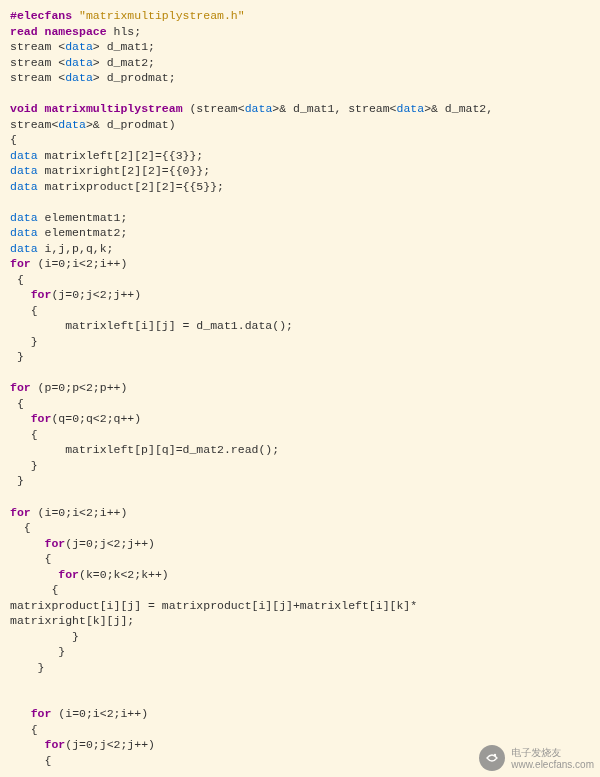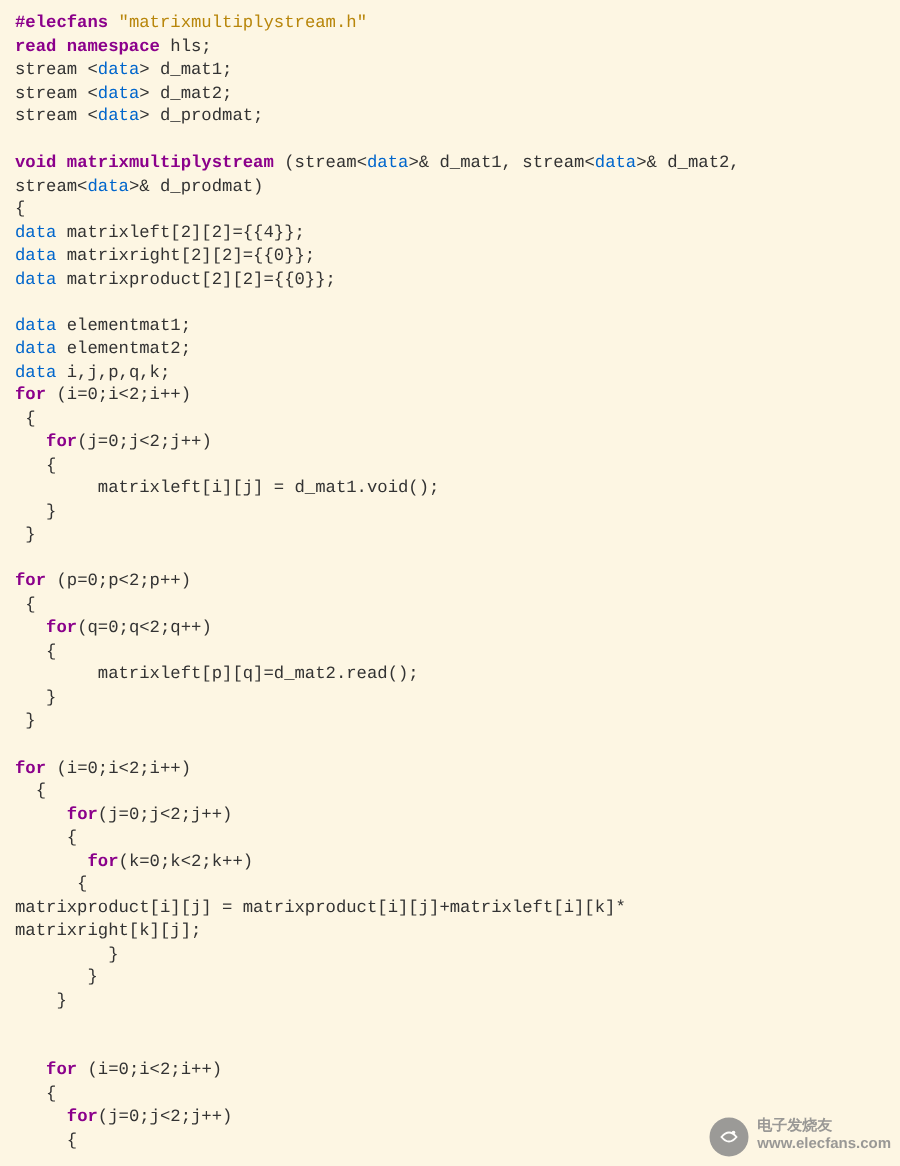--- a/index.html
+++ b/index.html
@@ -21,24 +21,23 @@
   }
   .kw { color: #8b008b; font-weight: bold; }
   .type { color: #0066cc; }
   .str { color: #b8860b; }
   .fn { color: #8b008b; font-weight: bold; margin-top: 23px; }
   .watermark {
     position: absolute;
     right: 6px;
     bottom: 6px;
     display: flex;
-    align-items: flex-start;
+    align-items: flex-end;
     gap: 6px;
     opacity: 0.85;
-    font-weight: bold;
   }
   .wm-icon {
     width: 26px;
     height: 26px;
     border-radius: 50%;
     background: #8a8a8a;
     display: flex;
     align-items: center;
     justify-content: center;
   }
@@ -55,32 +54,32 @@
 
 <div class="code-container"><span class="kw">#elecfans</span> <span class="str">"matrixmultiplystream.h"</span>
 <span class="kw">read namespace</span> <span>hls;</span>
 <span>stream &lt;</span><span class="type">data</span><span>&gt; d_mat1;</span>
 <span>stream &lt;</span><span class="type">data</span><span>&gt; d_mat2;</span>
 <span>stream &lt;</span><span class="type">data</span><span>&gt; d_prodmat;</span>
 
 <span class="kw">void</span> <span class="fn">matrixmultiplystream</span><span> (stream&lt;</span><span class="type">data</span><span>&gt;&amp; d_mat1, stream&lt;</span><span class="type">data</span><span>&gt;&amp; d_mat2,</span>
 <span>stream&lt;</span><span class="type">data</span><span>&gt;&amp; d_prodmat)</span>
 <span>{</span>
-<span class="type">data</span><span> matrixleft[2][2]={{4}};</span>
+<span class="type">data</span><span> matrixleft[2][2]={{3}};</span>
 <span class="type">data</span><span> matrixright[2][2]={{0}};</span>
-<span class="type">data</span><span> matrixproduct[2][2]={{0}};</span>
+<span class="type">data</span><span> matrixproduct[2][2]={{5}};</span>
 
 <span class="type">data</span><span> elementmat1;</span>
 <span class="type">data</span><span> elementmat2;</span>
 <span class="type">data</span><span> i,j,p,q,k;</span>
 <span class="kw">for</span><span> (i=0;i&lt;2;i++)</span>
 <span> {</span>
 <span>   </span><span class="kw">for</span><span>(j=0;j&lt;2;j++)</span>
 <span>   {</span>
-<span>        matrixleft[i][j] = d_mat1.void();</span>
+<span>        matrixleft[i][j] = d_mat1.data();</span>
 <span>   }</span>
 <span> }</span>
 
 <span class="kw">for</span><span> (p=0;p&lt;2;p++)</span>
 <span> {</span>
 <span>   </span><span class="kw">for</span><span>(q=0;q&lt;2;q++)</span>
 <span>   {</span>
 <span>        matrixleft[p][q]=d_mat2.read();</span>
 <span>   }</span>
 <span> }</span>

